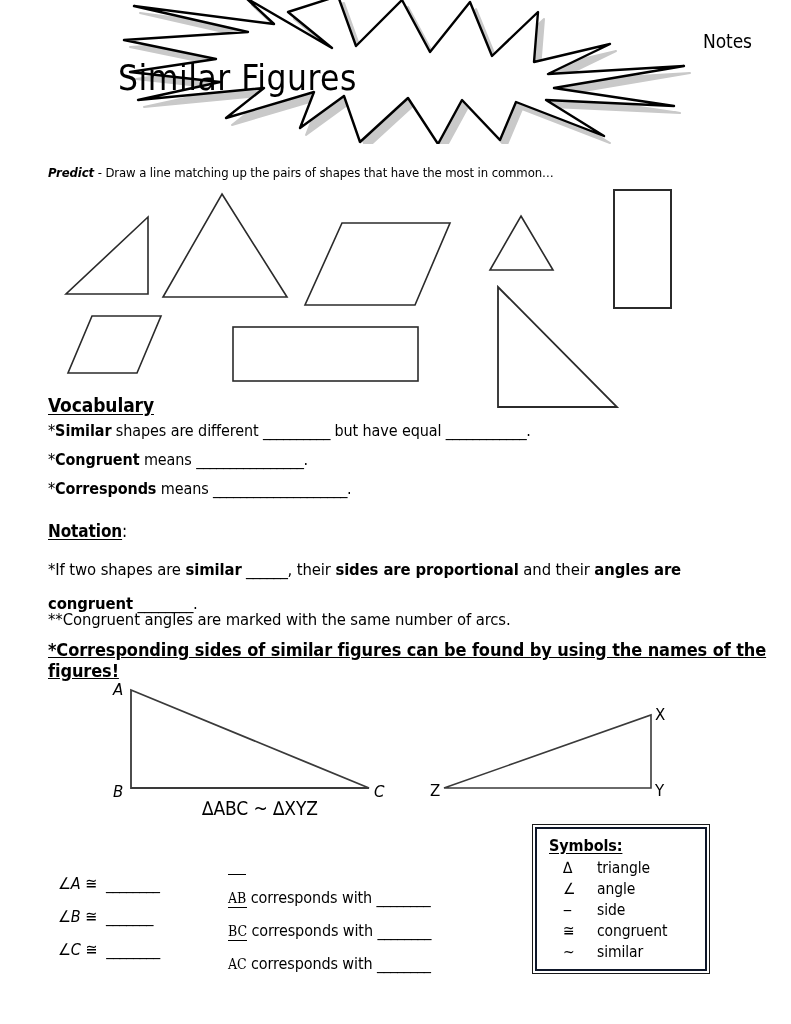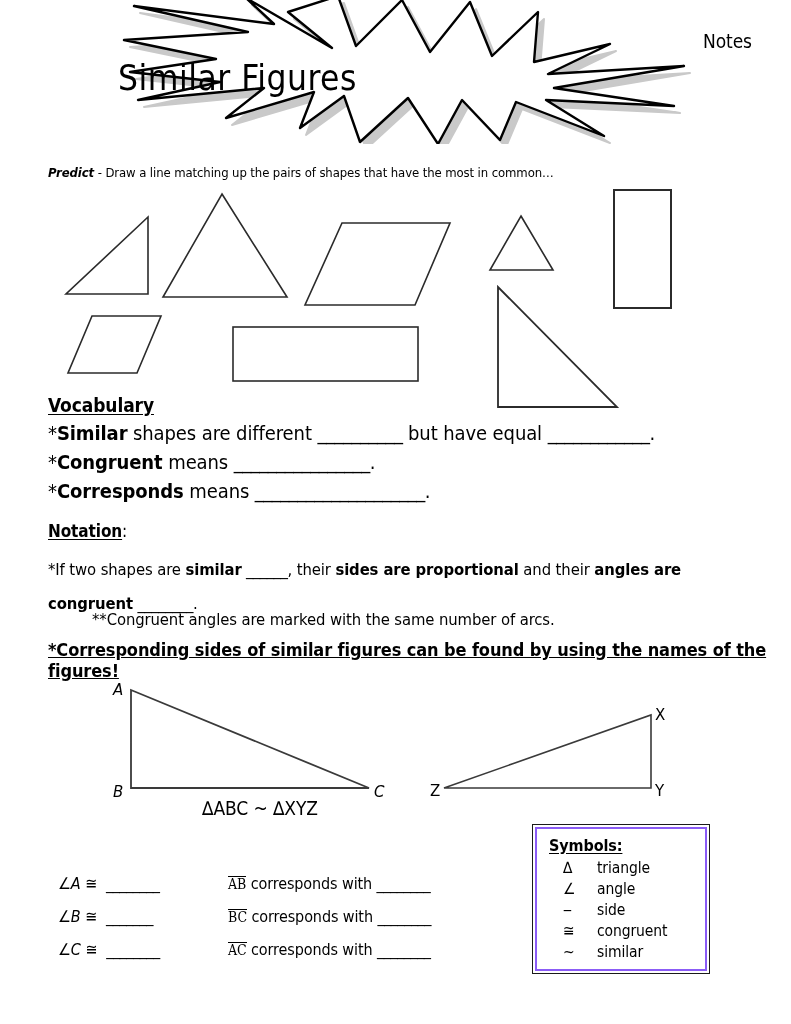--- a/index.html
+++ b/index.html
@@ -62,21 +62,21 @@
     font-size: 13px;
     line-height: 29px;
   }
   #vocab-head {
     left: 48px;
     top: 394px;
     font-size: 19px;
   }
   .vocab-line {
     left: 48px;
-    font-size: 20px;
+    font-size: 16px;
   }
   #vocab-1 { top: 421px; }
   #vocab-2 { top: 450px; }
   #vocab-3 { top: 479px; }
 
   #notation-head {
     left: 48px;
     top: 521px;
     font-size: 17px;
   }
@@ -84,21 +84,20 @@
     left: 48px;
     top: 553px;
     width: 710px;
     font-size: 16.5px;
     line-height: 34px;
   }
   #notation-2 {
     left: 48px;
     top: 610px;
     font-size: 16.5px;
-    margin-left: 44px;
   }
   #notation-3 {
     left: 48px;
     top: 639px;
     font-size: 18px;
     text-decoration: underline;
   }
 
   
   .vlabel {
@@ -124,41 +123,41 @@
     font-size: 16px;
   }
   #ang-0, #seg-0 { top: 874px; }
   #ang-1, #seg-1 { top: 907px; }
   #ang-2, #seg-2 { top: 940px; }
   .ang-name { font-style: italic; }
   .seg-name {
     font-family: "DejaVu Serif", serif;
     font-size: 14px;
     border-top: 1.3px solid #000;
-    padding-top: 0px;
+    padding-top: 16px;
     display: inline-block;
     line-height: 1.05;
   }
   .blank { letter-spacing: -0.5px; }
 
   
   #symbols-box {
     left: 532px;
     top: 824px;
     width: 178px;
     height: 150px;
     border: 1.5px solid #1a1a1a;
     background: #ffffff;
     padding: 2px;
     box-sizing: border-box;
   }
   #symbols-inner {
     width: 100%;
     height: 100%;
-    border: 2px solid #8b5cf6;
+    border: 2px solid #0f172a;
     box-sizing: border-box;
     padding: 7px 0 0 12px;
   }
   #symbols-title {
     font-size: 16px;
     margin-bottom: 3px;
   }
   .sym-row {
     display: flex;
     align-items: baseline;

